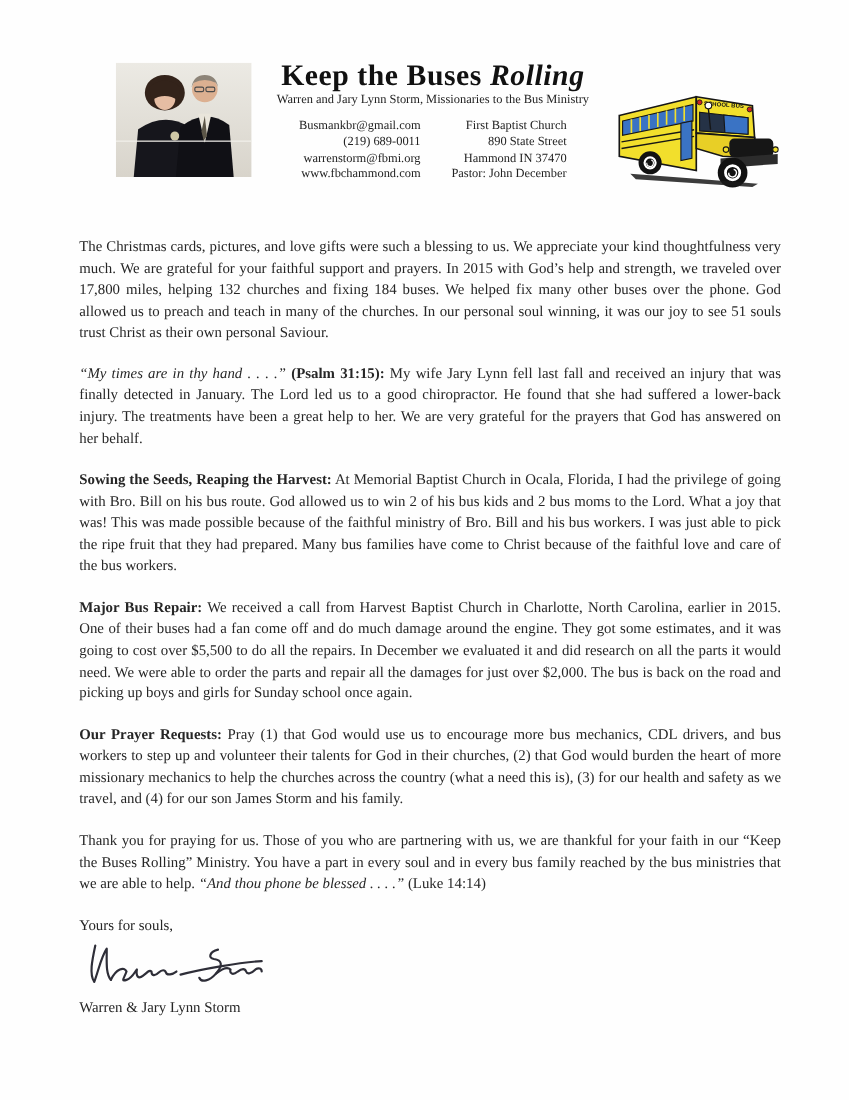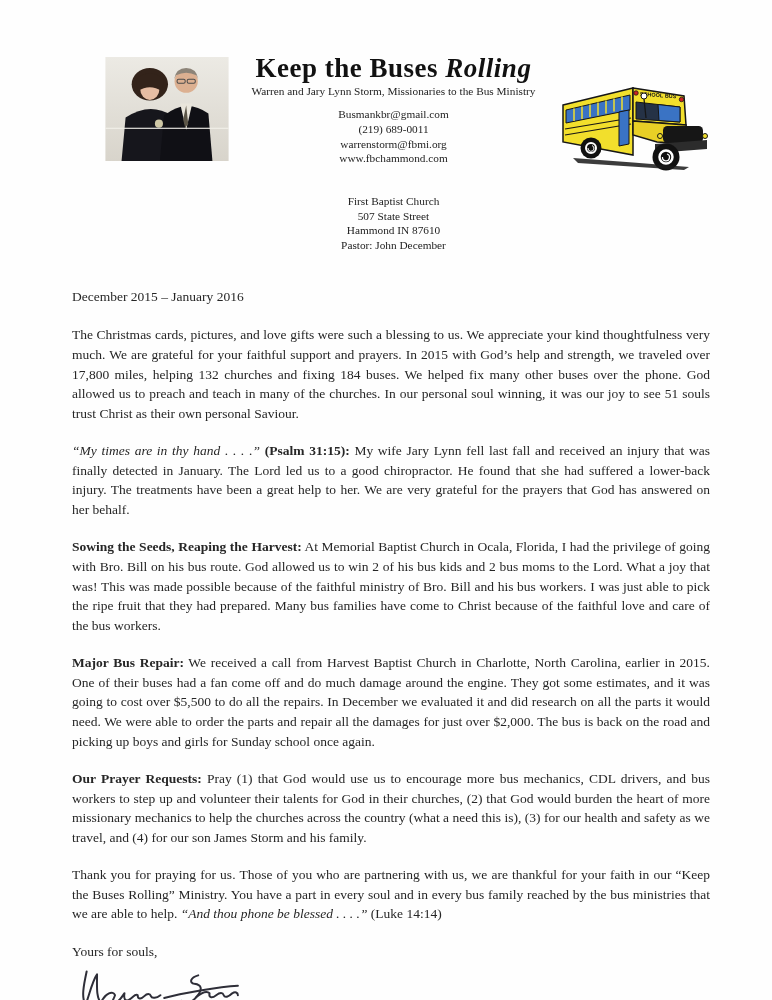--- a/index.html
+++ b/index.html
@@ -17,21 +17,21 @@
   
   .letterhead { display: flex; align-items: flex-start; margin-left: -10px; }
   .photo-wrap { width: 124px; height: 104px; flex: 0 0 auto; margin-left: 43px; margin-top: 5px; }
   .head-center { flex: 1 1 auto; text-align: center; padding-top: 2px; }
   .ministry-title {
     font-size: 27px; font-weight: bold; color: #111;
     letter-spacing: 0.5px; line-height: 1.05; white-space: nowrap;
   }
   .ministry-title .t-italic { font-style: italic; }
   .head-sub { font-size: 11.3px; color: #222; line-height: 1.25; margin-top: 2px; }
-  .contact { display: flex; justify-content: center; gap: 28px; margin-top: 9px; text-align: center; flex-direction: column; }
+  .contact { display: flex; justify-content: center; gap: 28px; margin-top: 9px; text-align: right; }
   .contact .col { font-size: 11.3px; line-height: 1.3; color: #222; }
   .bus-wrap { width: 150px; flex: 0 0 auto; margin-top: 8px; margin-right: 2px; }
   
   .letter-body { margin-top: 34px; font-size: 13.5px; line-height: 1.45; }
   .dateline { margin-bottom: 19px; }
   .salutation { margin-bottom: 19px; }
   .para { text-align: justify; margin-bottom: 18px; }
   .b  { font-weight: bold; }
   .bi { font-weight: normal; font-style: italic; }
   .closing { margin-bottom: 2px; }
@@ -78,22 +78,22 @@
       <div class="head-sub">Warren and Jary Lynn Storm, Missionaries to the Bus Ministry</div>
       <div class="contact">
         <div class="col">
           <div>Busmankbr@gmail.com</div>
           <div>(219) 689-0011</div>
           <div>warrenstorm@fbmi.org</div>
           <div>www.fbchammond.com</div>
         </div>
         <div class="col">
           <div>First Baptist Church</div>
-          <div>507 State Street</div>
-          <div>Hammond IN  87610</div>
+          <div>890 State Street</div>
+          <div>Hammond IN  37470</div>
           <div>Pastor: John December</div>
         </div>
       </div>
     </div>
 
     <div class="bus-wrap">
       <svg viewBox="0 0 300 230" width="150" height="115">
 
         <polygon points="10,90 150,56 150,190 10,164" fill="#f2df2c" stroke="#161616" stroke-width="3"></polygon>
 
@@ -137,21 +137,20 @@
         <circle cx="216" cy="194" r="13" fill="none" stroke="#ffffff" stroke-width="5"></circle>
         <path d="M209,194 a7,7 0 1,0 9,-6" fill="none" stroke="#ffffff" stroke-width="2.5"></path>
 
         <polygon points="30,196 150,205 262,214 252,220 40,206" fill="#1a1a1a" opacity="0.85"></polygon>
       </svg>
     </div>
   </header>
 
   <main class="letter-body">
 
-    <p class="dateline">December 2015 – January 2016</p>
 
 
     <p class="para"><span>The Christmas cards, pictures, and love gifts were such a blessing to us. We appreciate your kind thoughtfulness very much. We are grateful for your faithful support and prayers. In 2015 with God’s help and strength, we traveled over 17,800 miles, helping 132 churches and fixing 184 buses. We helped fix many other buses over the phone. God allowed us to preach and teach in many of the churches. In our personal soul winning, it was our joy to see 51 souls trust Christ as their own personal Saviour.</span></p>
 
     <p class="para"><span class="bi">“My times are in thy hand . . . .”</span><span class="b"> (Psalm 31:15):</span><span>  My wife Jary Lynn fell last fall and received an injury that was finally detected in January. The Lord led us to a good chiropractor. He found that she had suffered a lower-back injury.  The treatments have been a great help to her. We are very grateful for the prayers that God has answered on her behalf.</span></p>
 
     <p class="para"><span class="b">Sowing the Seeds, Reaping the Harvest:</span><span>  At Memorial Baptist Church in Ocala, Florida, I had the privilege of going with Bro. Bill on his bus route. God allowed us to win 2 of his bus kids and 2 bus moms to the Lord. What a joy that was! This was made possible because of the faithful ministry of Bro. Bill and his bus workers. I was just able to pick the ripe fruit that they had prepared. Many bus families have come to Christ because of the faithful love and care of the bus workers.</span></p>
 
     <p class="para"><span class="b">Major Bus Repair:</span><span>  We received a call from Harvest Baptist Church in Charlotte, North Carolina, earlier in 2015.  One of their buses had a fan come off and do much damage around the engine. They got some estimates, and it was going to cost over $5,500 to do all the repairs. In December we evaluated it and did research on all the parts it would need. We were able to order the parts and repair all the damages for just over $2,000. The bus is back on the road and picking up boys and girls for Sunday school once again.</span></p>
 

